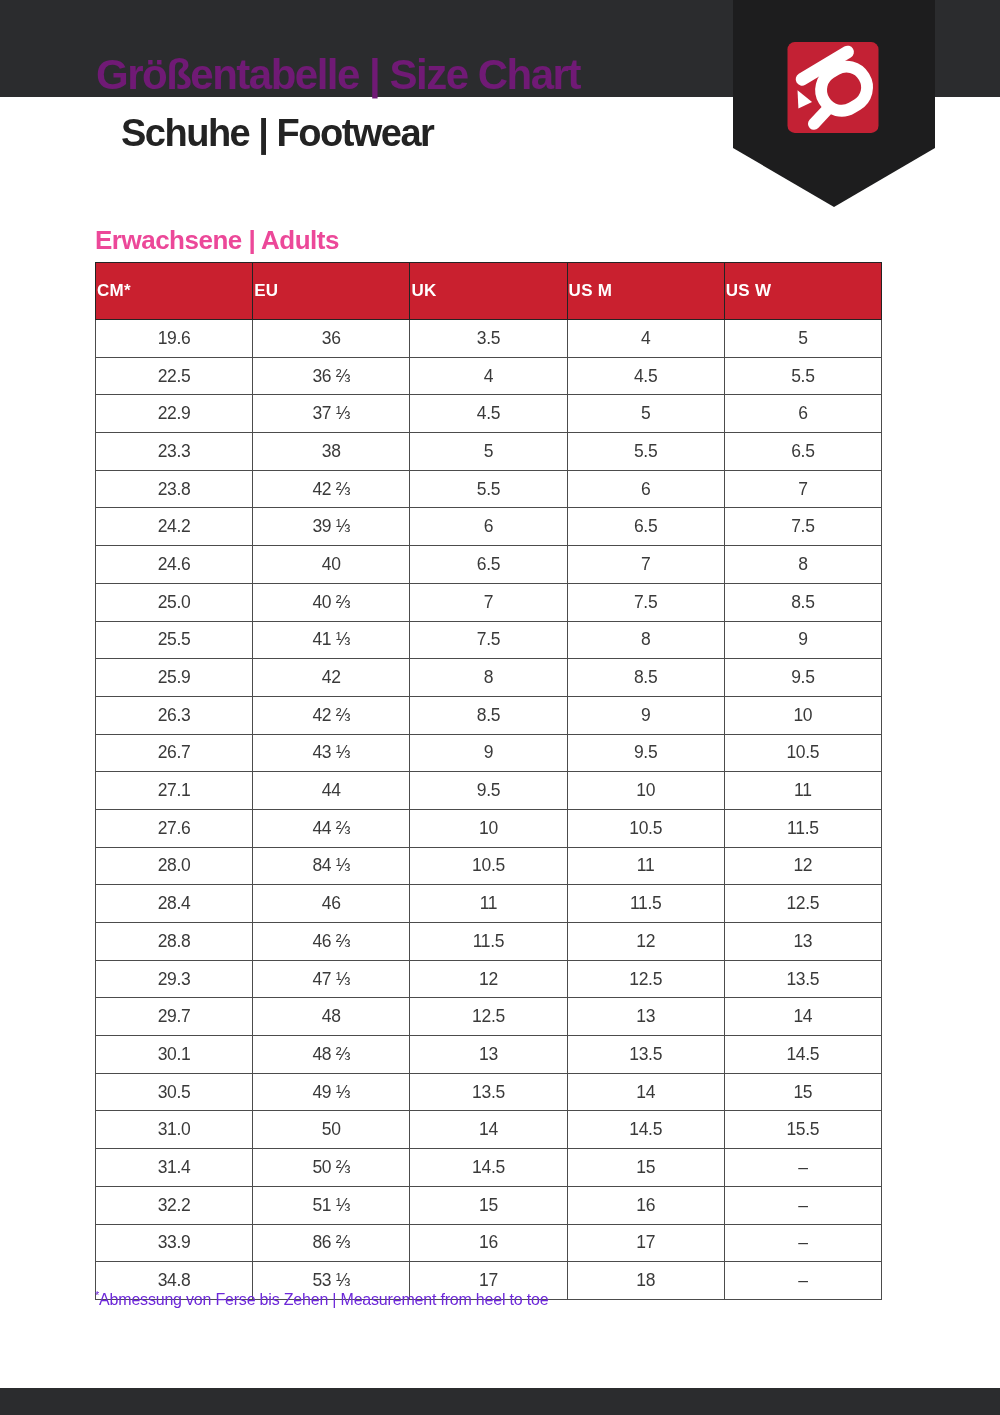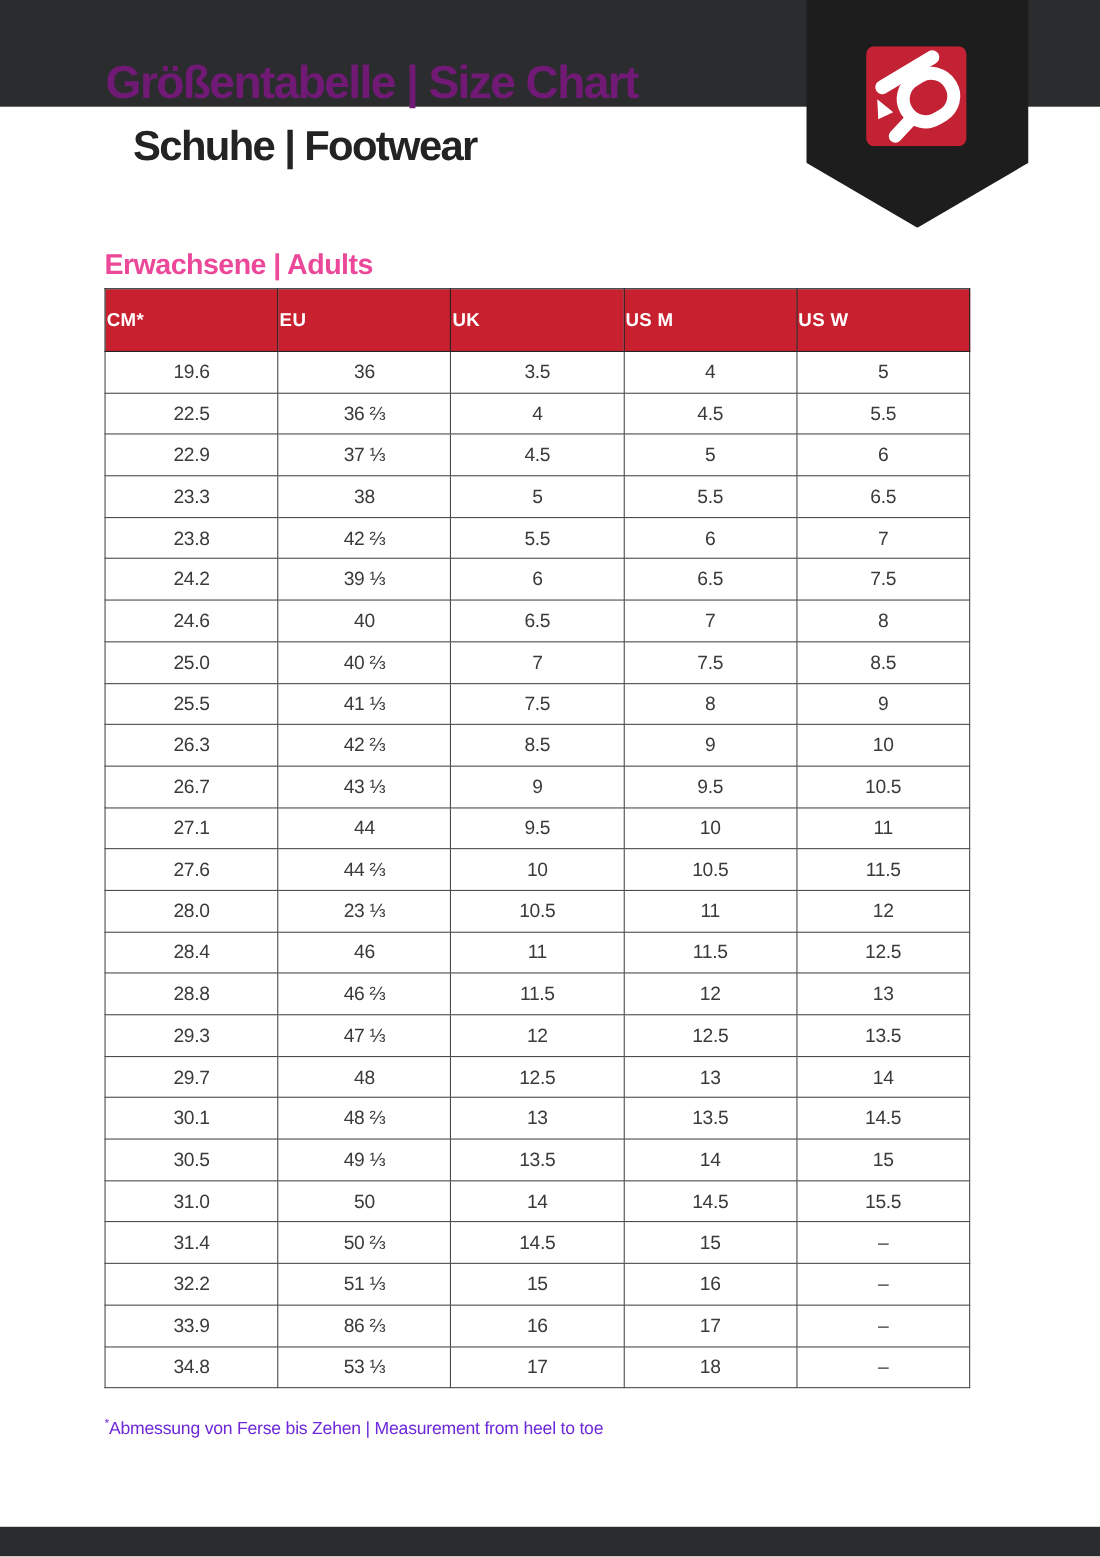--- a/index.html
+++ b/index.html
@@ -148,20 +148,27 @@
         <td>8.5</td>
       </tr>
       <tr>
         <td>25.5</td>
         <td>41 ⅓</td>
         <td>7.5</td>
         <td>8</td>
         <td>9</td>
       </tr>
       <tr>
+        <td>25.9</td>
+        <td>42</td>
+        <td>8</td>
+        <td>8.5</td>
+        <td>9.5</td>
+      </tr>
+      <tr>
         <td>26.3</td>
         <td>42 ⅔</td>
         <td>8.5</td>
         <td>9</td>
         <td>10</td>
       </tr>
       <tr>
         <td>26.7</td>
         <td>43 ⅓</td>
         <td>9</td>
@@ -177,21 +184,21 @@
       </tr>
       <tr>
         <td>27.6</td>
         <td>44 ⅔</td>
         <td>10</td>
         <td>10.5</td>
         <td>11.5</td>
       </tr>
       <tr>
         <td>28.0</td>
-        <td>23 ⅓</td>
+        <td>84 ⅓</td>
         <td>10.5</td>
         <td>11</td>
         <td>12</td>
       </tr>
       <tr>
         <td>28.4</td>
         <td>46</td>
         <td>11</td>
         <td>11.5</td>
         <td>12.5</td>

